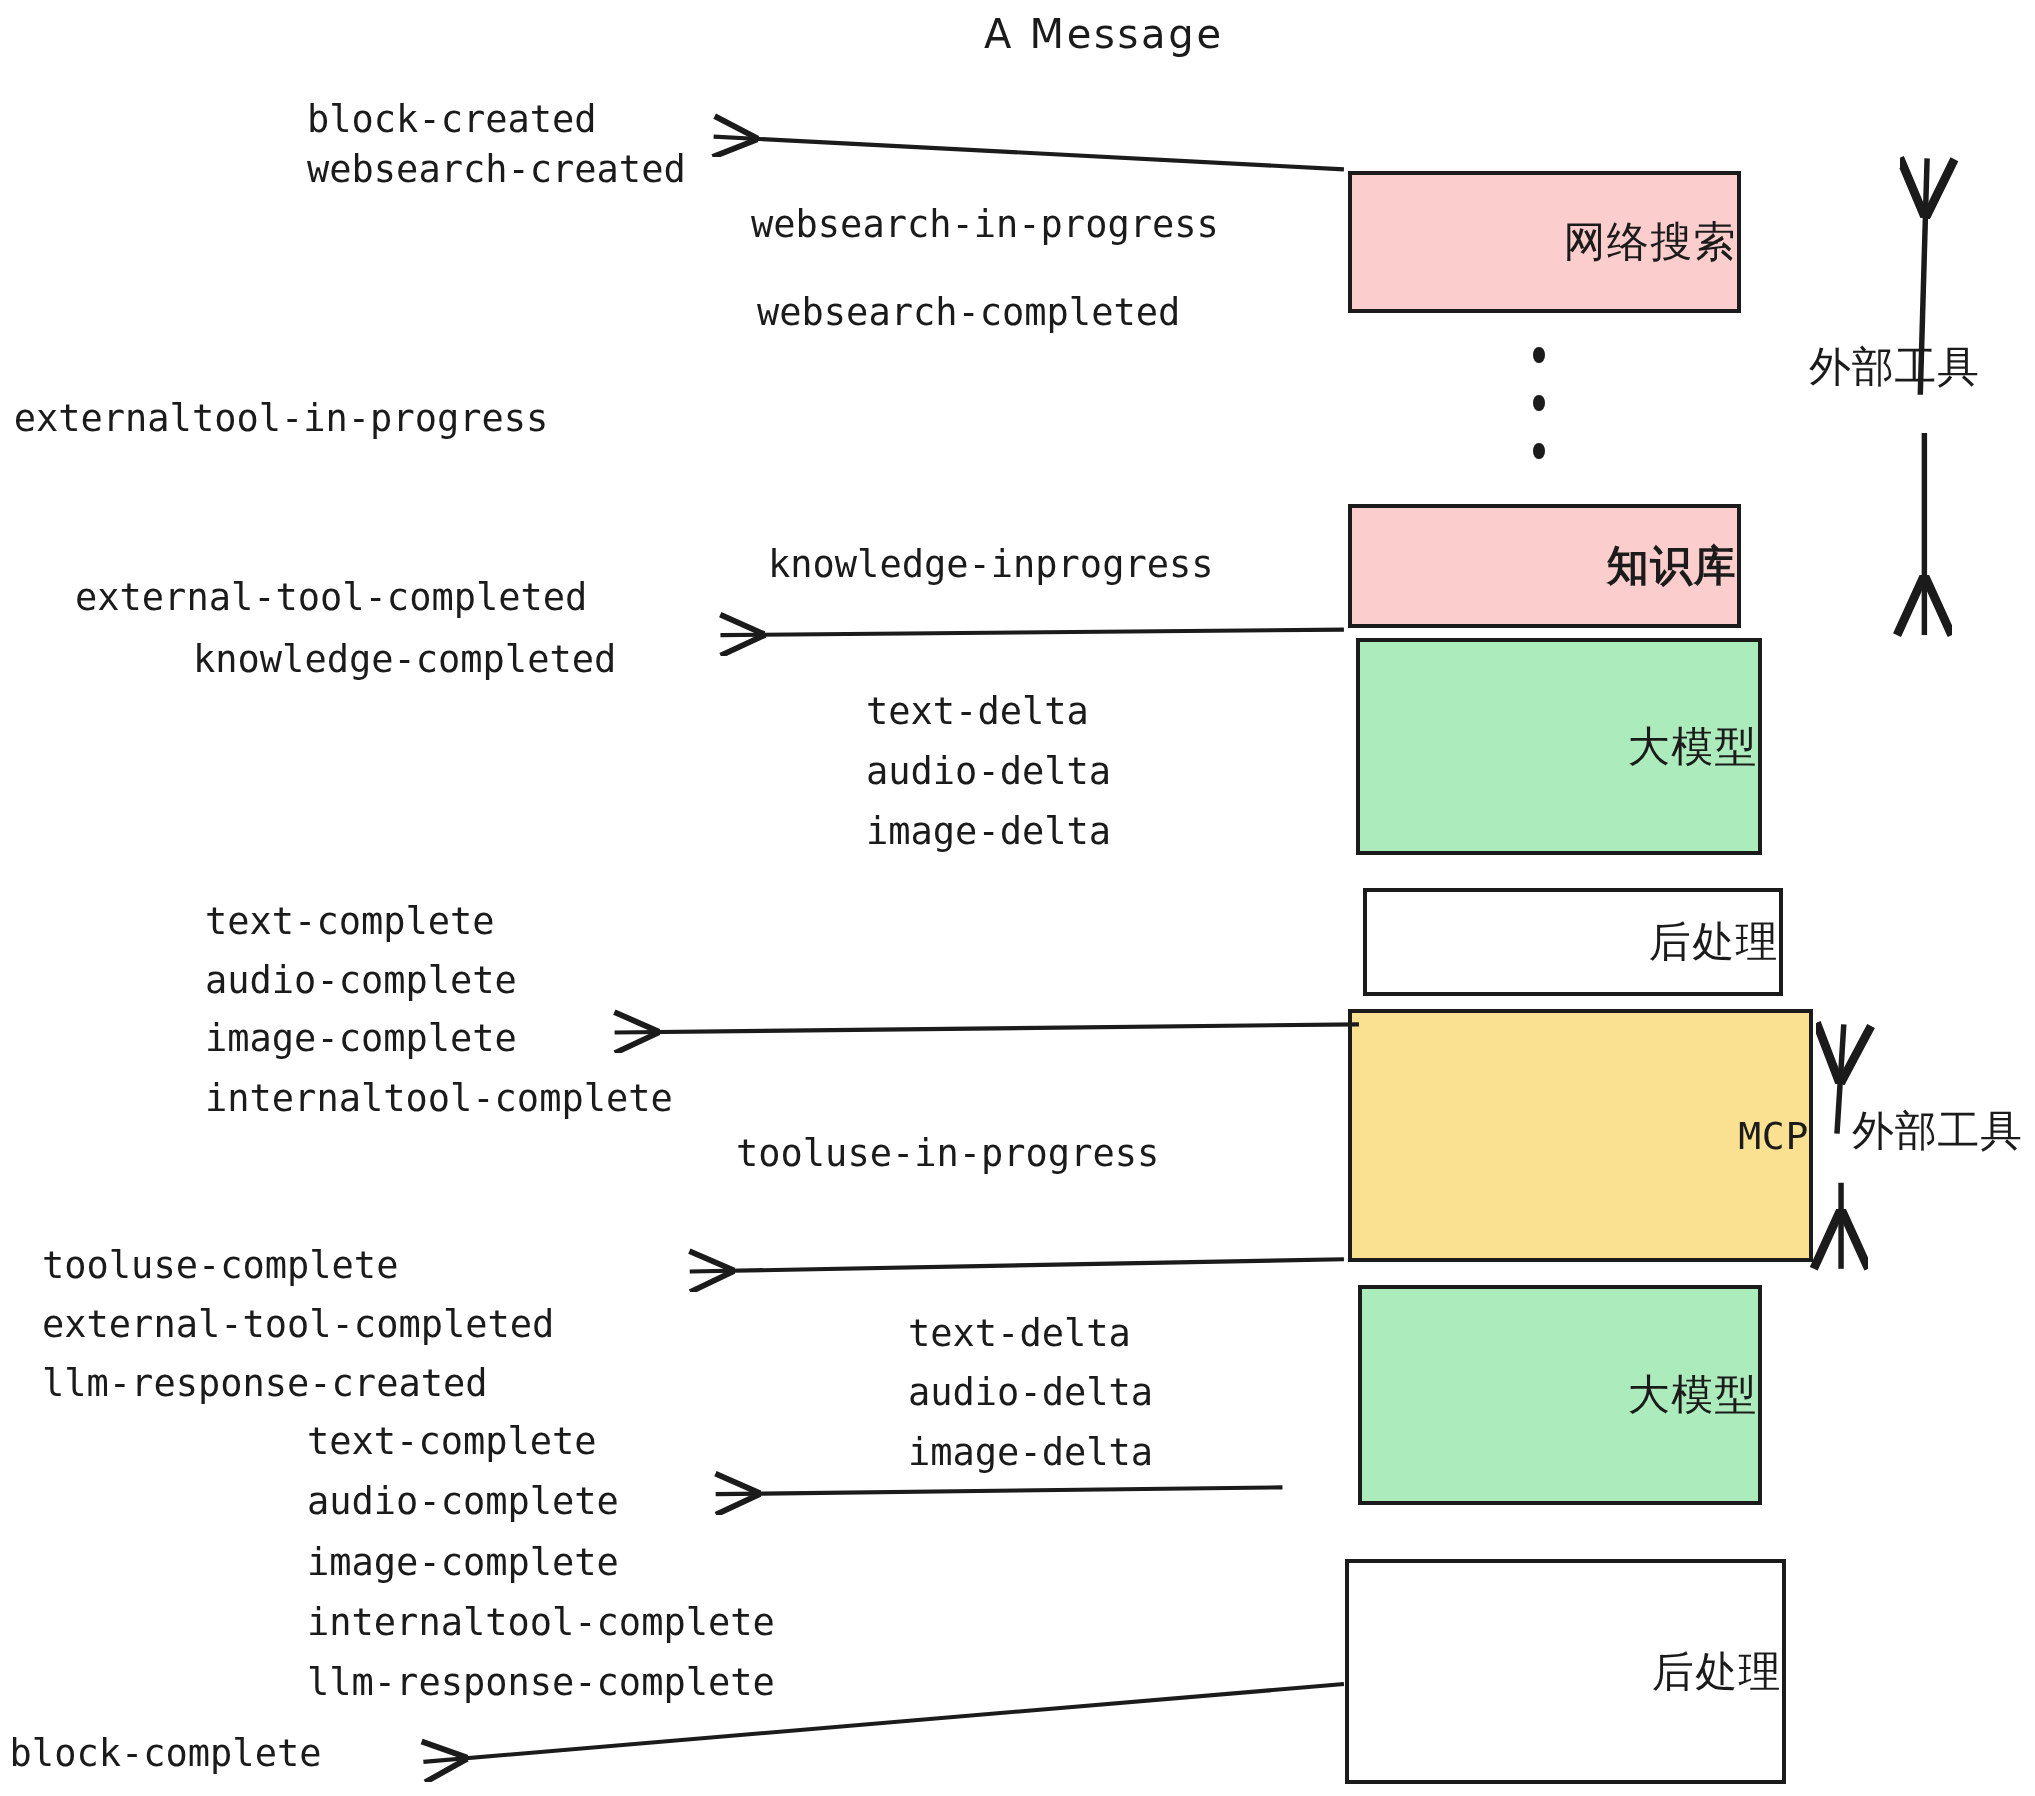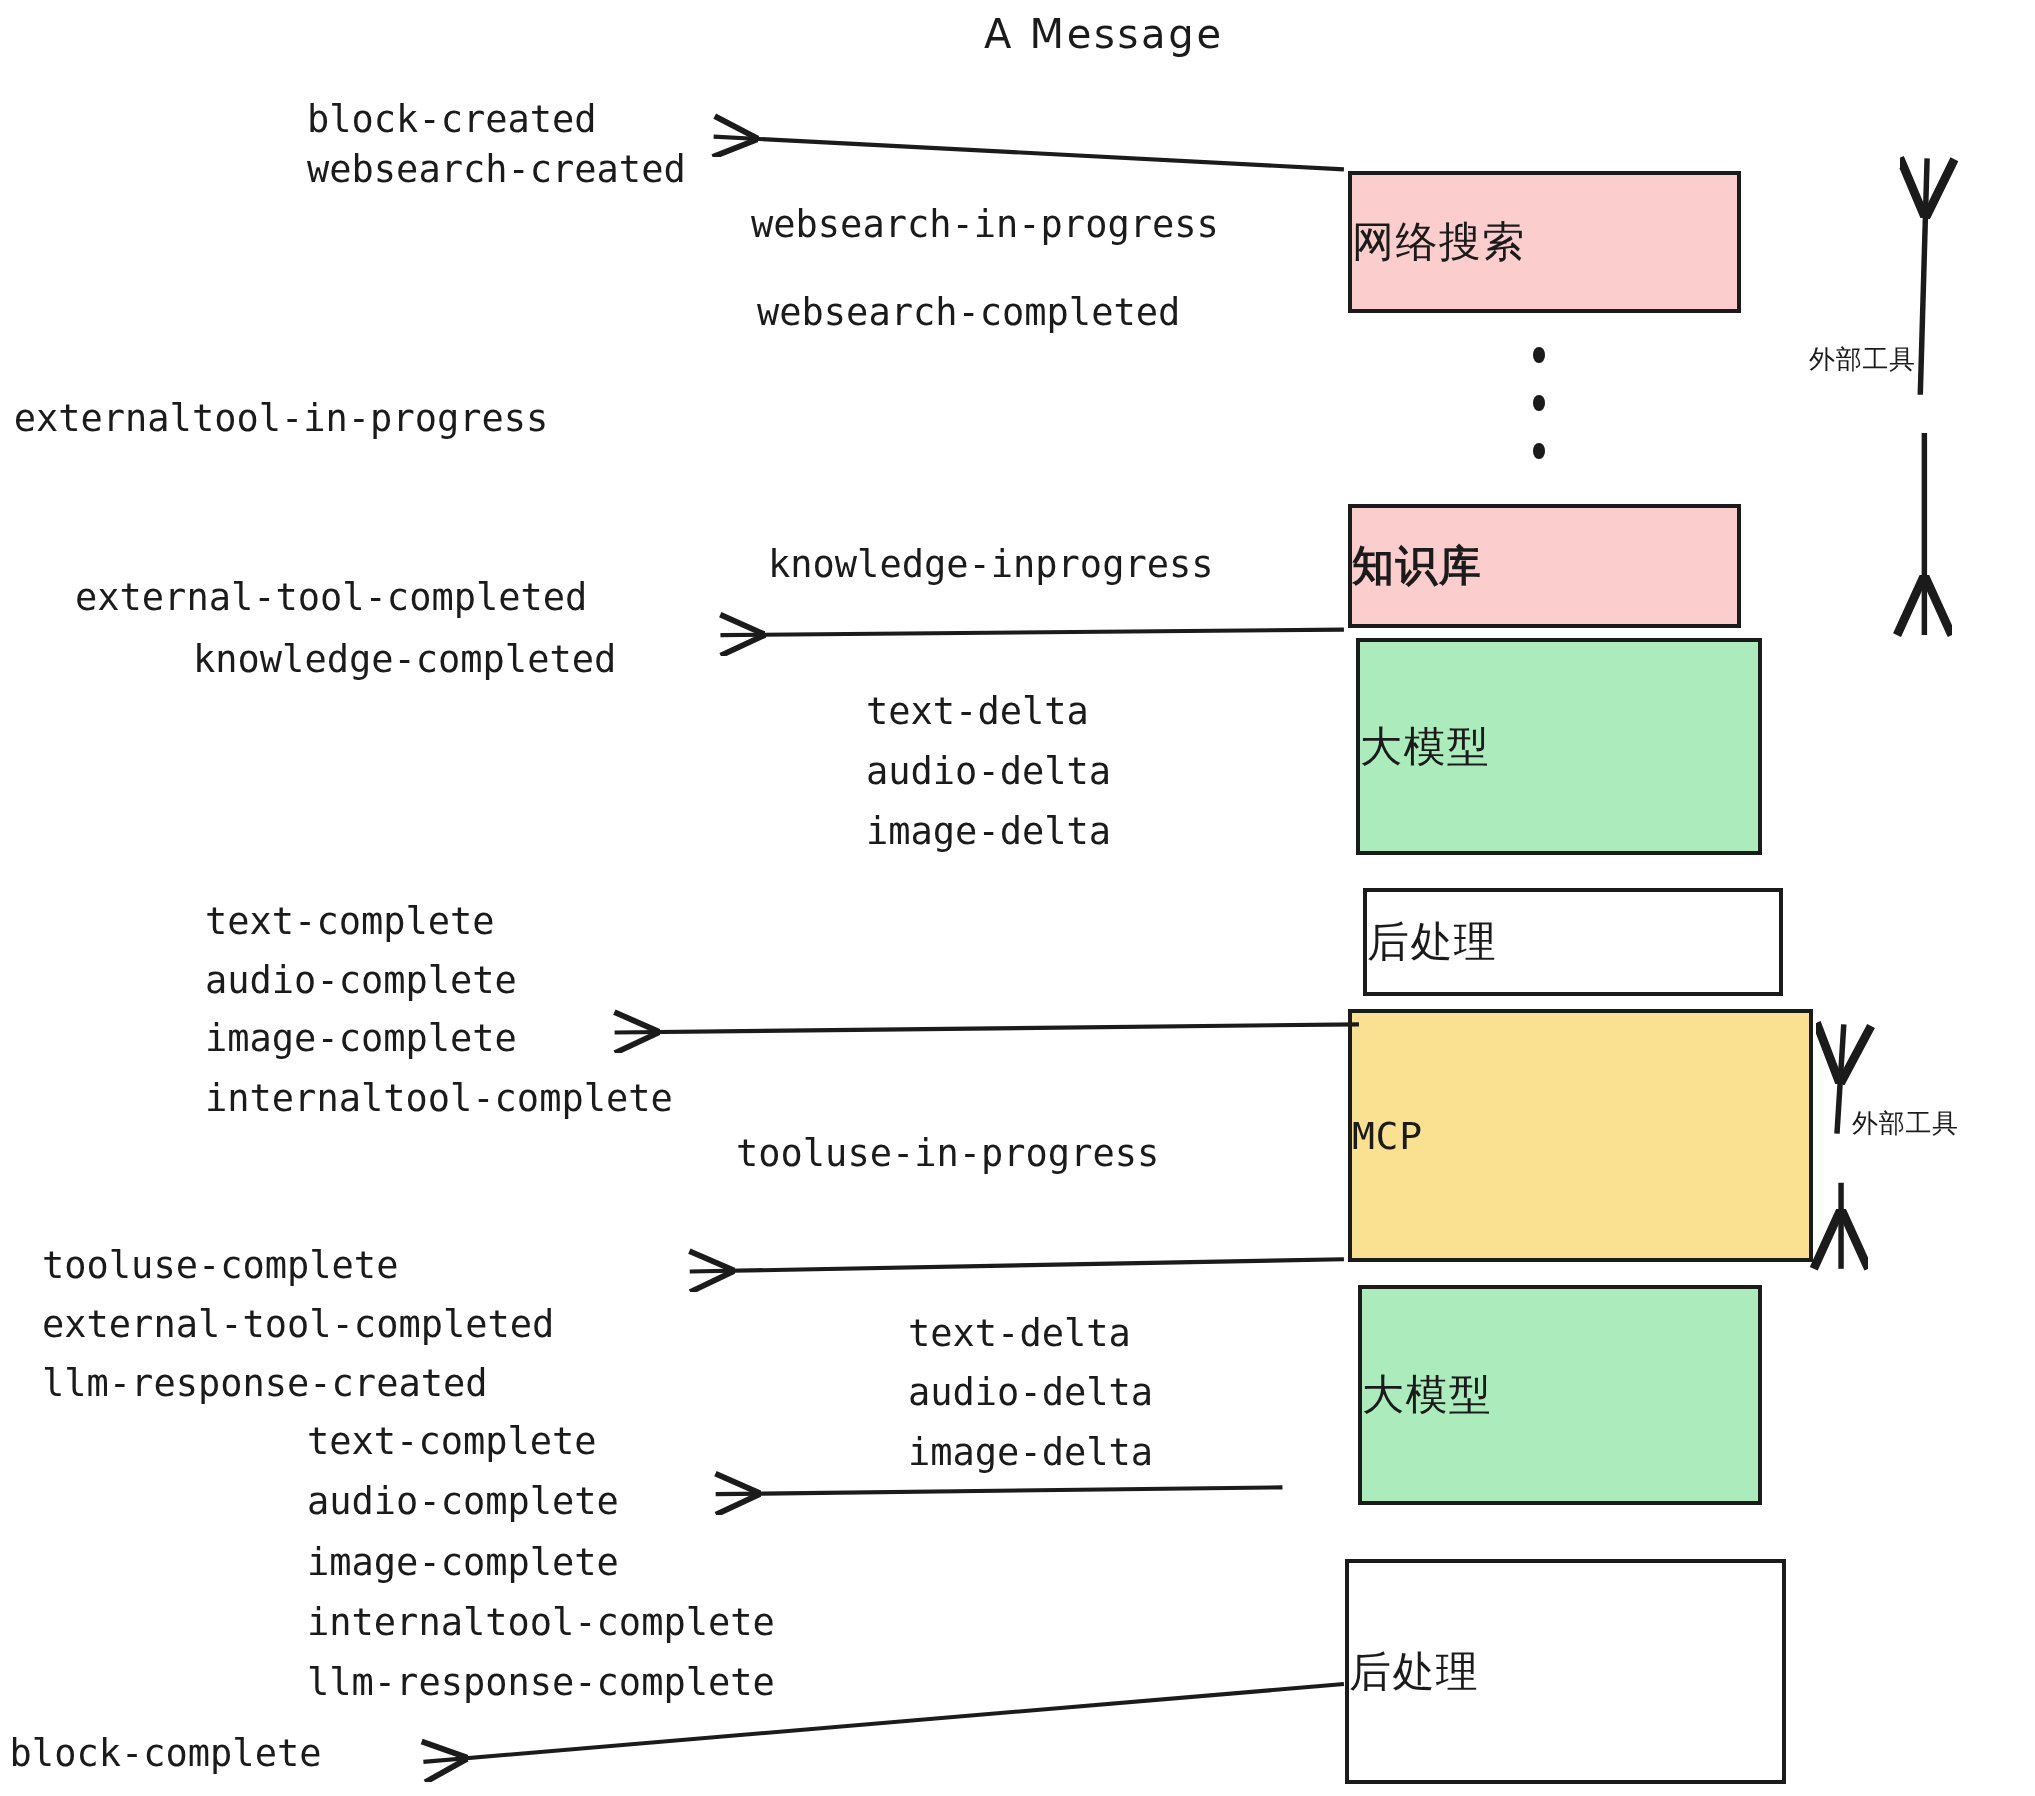--- a/index.html
+++ b/index.html
@@ -6,28 +6,28 @@
   body{width:2035px;height:1796px;position:relative;overflow:hidden;
        font-family:"DejaVu Sans Mono","Liberation Mono",monospace;}
   #stage{position:absolute;left:0;top:0;width:2035px;height:1796px;padding-left:48px;}
   .lbl{position:absolute;white-space:pre;color:#1b1b1b;
        font-family:"DejaVu Sans Mono","Liberation Mono",monospace;
        font-size:37px;line-height:1;letter-spacing:0px;}
   .title{position:absolute;white-space:pre;color:#1b1b1b;
        font-family:"DejaVu Sans","Liberation Sans",sans-serif;
        font-size:40px;letter-spacing:2.7px;line-height:1;}
   .node{position:absolute;box-sizing:border-box;border:4.1px solid #1b1b1b;
-        display:flex;align-items:center;justify-content:flex-start;}
+        display:flex;align-items:center;justify-content:flex-end;}
   .node span{font-family:"DejaVu Sans","Liberation Sans",sans-serif;
         font-size:42px;color:#1b1b1b;letter-spacing:1.4px;}
   .node.mcp span{font-family:"DejaVu Sans Mono","Liberation Mono",monospace;
         font-size:38px;letter-spacing:0.7px;}
   .sidelbl{position:absolute;white-space:pre;color:#1b1b1b;
         font-family:"DejaVu Sans","Liberation Sans",sans-serif;
-        font-size:26px;line-height:1;letter-spacing:0.7px;}
+        font-size:42px;line-height:1;letter-spacing:0.7px;}
   .dot{position:absolute;width:11.6px;height:16.4px;background:#1b1b1b;border-radius:50%;}
   svg.ovl{position:absolute;left:0;top:0;width:2035px;height:1796px;pointer-events:none;}
 </style>
 </head>
 <body>
 
 <div id="stage">
 
   <div class="title" style="left:984px;top:13.7px;">A Message</div>
 

